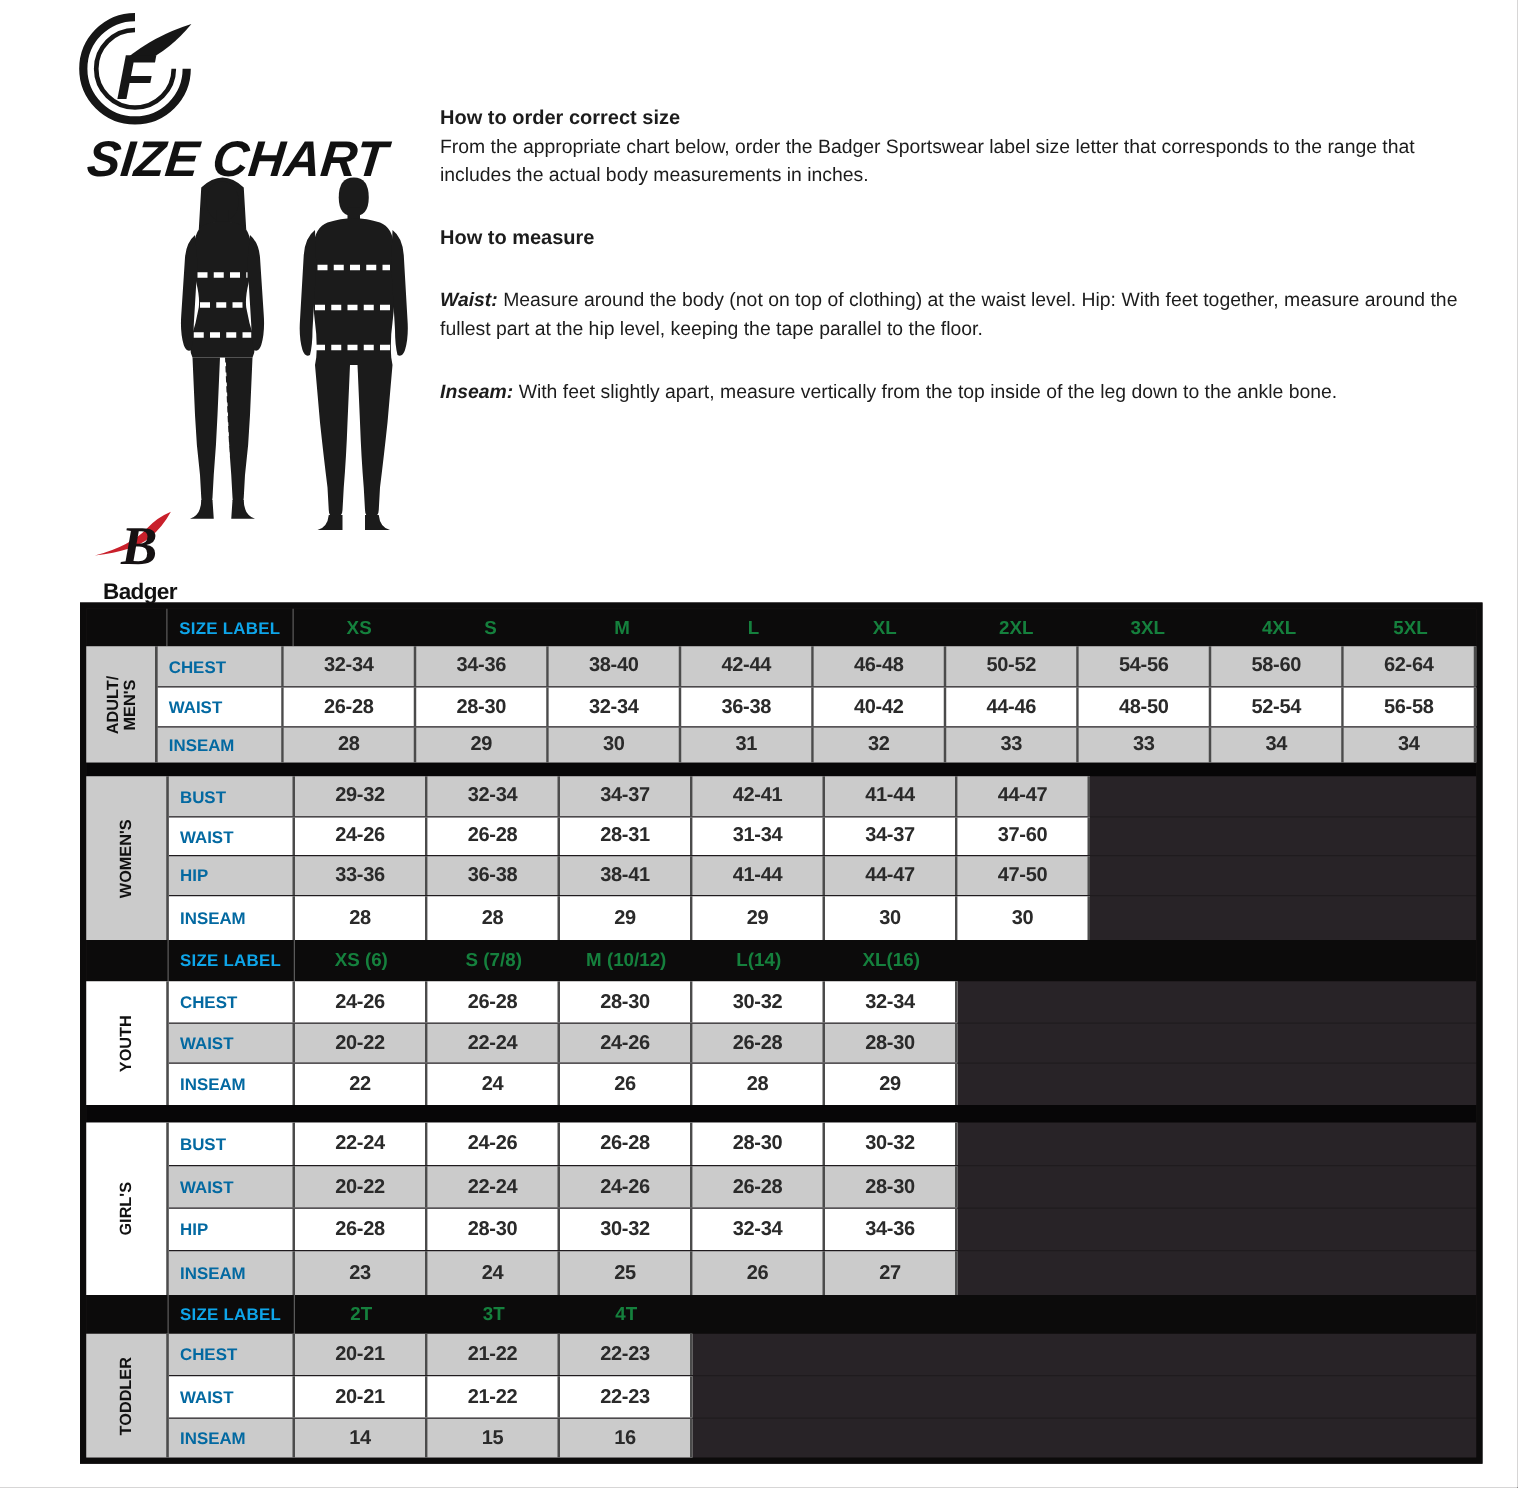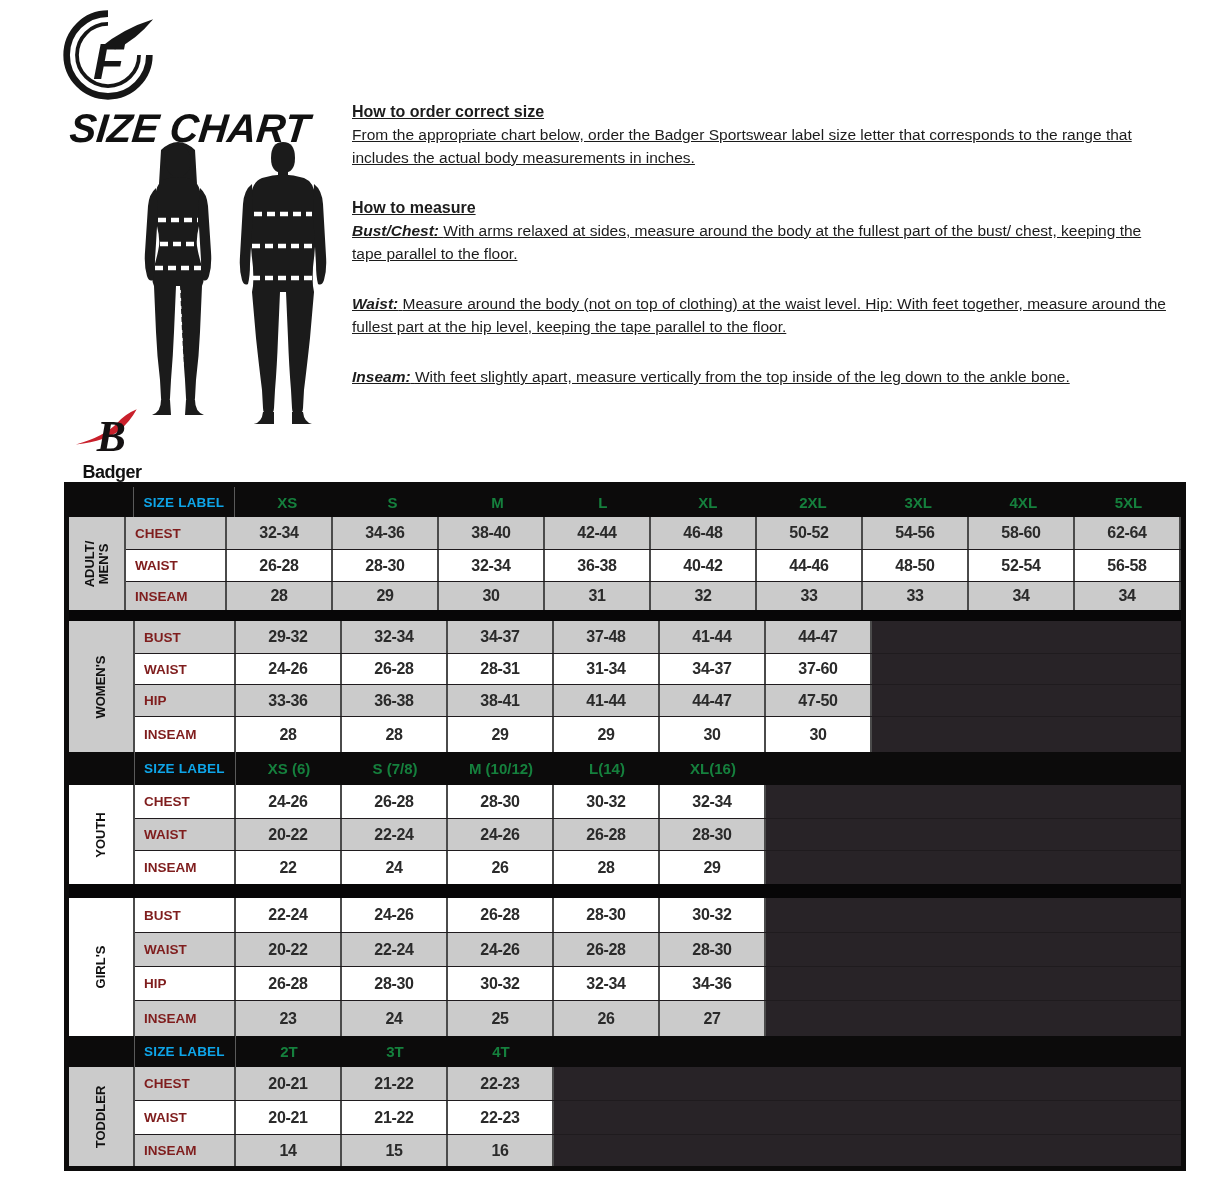--- a/index.html
+++ b/index.html
@@ -16,21 +16,21 @@
         font-style:italic;letter-spacing:0px;color:#111;transform:skewX(-6deg);}
 
   .silhouettes{position:absolute;left:126px;top:140px;}
 
   .badger{position:absolute;left:70px;top:408px;width:84px;text-align:center;}
   .badger-name{font-size:18px;font-weight:bold;letter-spacing:-0.5px;color:#111;line-height:16px;}
   .badger-pill{margin:2px auto 0;width:68px;height:12px;background:#c9202b;border-radius:6px;
         color:#fff;font-size:8px;font-weight:bold;letter-spacing:3px;line-height:12px;text-align:center;}
 
   
-  .instructions{position:absolute;left:352px;top:100px;width:818px;text-decoration:underline;}
+  .instructions{position:absolute;left:352px;top:83px;width:818px;}
   .instructions p{margin:0;font-size:15.5px;line-height:23px;color:#1c1c1c;}
   .instructions .head{font-weight:bold;font-size:16px;}
   .lead{font-weight:bold;font-style:italic;}
   .gap{margin-top:27px !important;}
 
   
   #table{position:absolute;left:64px;top:482px;width:1122px;background:#282327;
          border:5px solid #0c0b0b;box-sizing:border-box;}
   .header-row{display:flex;background:#0c0b0b;}
   .corner{width:66px;box-sizing:border-box;border-right:1px solid #5a5a5a;}
@@ -39,21 +39,21 @@
          border-right:1px solid #5a5a5a;}
   .size-cell{width:106px;box-sizing:border-box;display:flex;align-items:center;justify-content:center;
          color:#15803d;font-size:15px;font-weight:bold;}
   .section{display:flex;}
   .sec-label{width:66px;box-sizing:border-box;position:relative;border-right:2px solid #4b4b4b;}
   .sec-label-text{position:absolute;left:50%;top:50%;transform:translate(-50%,-50%) rotate(-90deg);
          font-size:13px;font-weight:bold;color:#111;white-space:nowrap;text-align:center;line-height:14px;}
   .rows{display:flex;flex-direction:column;flex:1;}
   .trow{display:flex;}
   .row-label{width:101px;box-sizing:border-box;display:flex;align-items:center;padding-left:9px;
-         font-size:13.5px;font-weight:bold;color:#7f1d1d;border-right:2px solid #4b4b4b;}
+         font-size:13.5px;font-weight:bold;color:#0369a1;border-right:2px solid #4b4b4b;}
   .vcell{width:106px;box-sizing:border-box;display:flex;align-items:center;justify-content:center;
          font-size:16px;font-weight:bold;color:#2a2a2a;border-right:2px solid #4b4b4b;letter-spacing:-0.3px;}
   .bg-gray{background:#cbcbcb;}
   .bg-white{background:#ffffff;}
   .sep{background:#070607;}
 </style>
 </head>
 <body>
 
 <div id="page">
@@ -111,21 +111,20 @@
       <text x="24" y="45" font-size="46" font-weight="bold" font-style="italic" font-family="Liberation Serif, serif" fill="#151112">B</text>
     </svg>
     <div class="badger-name">Badger</div>
     <div class="badger-pill">SPORT</div>
   </div>
 
   <div class="instructions">
     <p class="head">How to order correct size</p>
     <p>From the appropriate chart below, order the Badger Sportswear label size letter that corresponds to the range that includes the actual body measurements in inches.</p>
     <p class="head gap">How to measure</p>
-    <p><span class="lead">Bust/Chest:</span> <span>With arms relaxed at sides, measure around the body at the fullest part of the bust/ chest, keeping the tape parallel to the floor.</span></p>
     <p class="gap"><span class="lead">Waist:</span> <span>Measure around the body (not on top of clothing) at the waist level. Hip: With feet together, measure around the fullest part at the hip level, keeping the tape parallel to the floor.</span></p>
     <p class="gap"><span class="lead">Inseam:</span> <span>With feet slightly apart, measure vertically from the top inside of the leg down to the ankle bone.</span></p>
   </div>
 
   <div id="table">
       <div class="header-row" style="height: 30px;">
         <div class="corner"></div>
         <div class="size-label-cell">SIZE LABEL</div>
         <div class="size-cell">XS</div>
         <div class="size-cell">S</div>
@@ -184,21 +183,21 @@
       <div class="section">
         <div class="sec-label bg-gray">
           <div class="sec-label-text">WOMEN'S</div>
         </div>
         <div class="rows">
           <div class="trow" style="height: 32px; border-bottom: 1px solid rgba(0, 0, 0, 0.22);">
             <div class="row-label bg-gray">BUST</div>
             <div class="vcell bg-gray">29-32</div>
             <div class="vcell bg-gray">32-34</div>
             <div class="vcell bg-gray">34-37</div>
-            <div class="vcell bg-gray">37-48</div>
+            <div class="vcell bg-gray">42-41</div>
             <div class="vcell bg-gray">41-44</div>
             <div class="vcell bg-gray">44-47</div>
           </div>
           <div class="trow" style="height: 30px; border-bottom: 1px solid rgba(0, 0, 0, 0.22);">
             <div class="row-label bg-white">WAIST</div>
             <div class="vcell bg-white">24-26</div>
             <div class="vcell bg-white">26-28</div>
             <div class="vcell bg-white">28-31</div>
             <div class="vcell bg-white">31-34</div>
             <div class="vcell bg-white">34-37</div>

